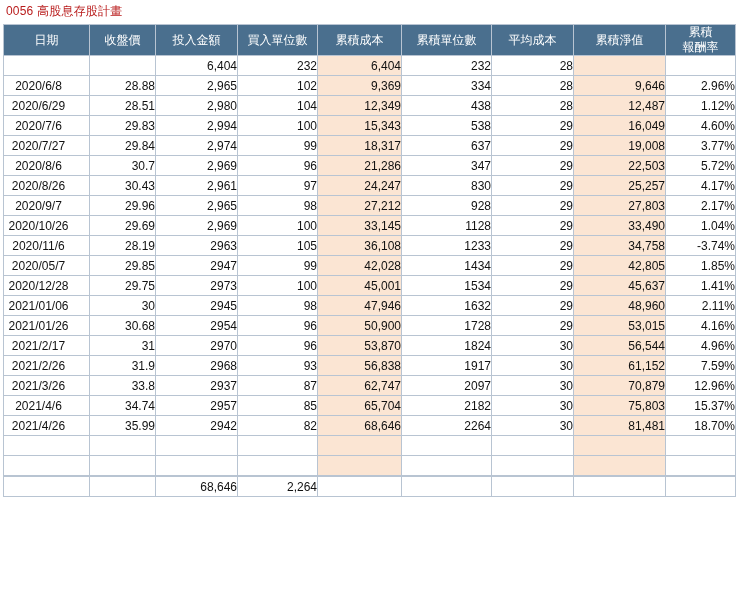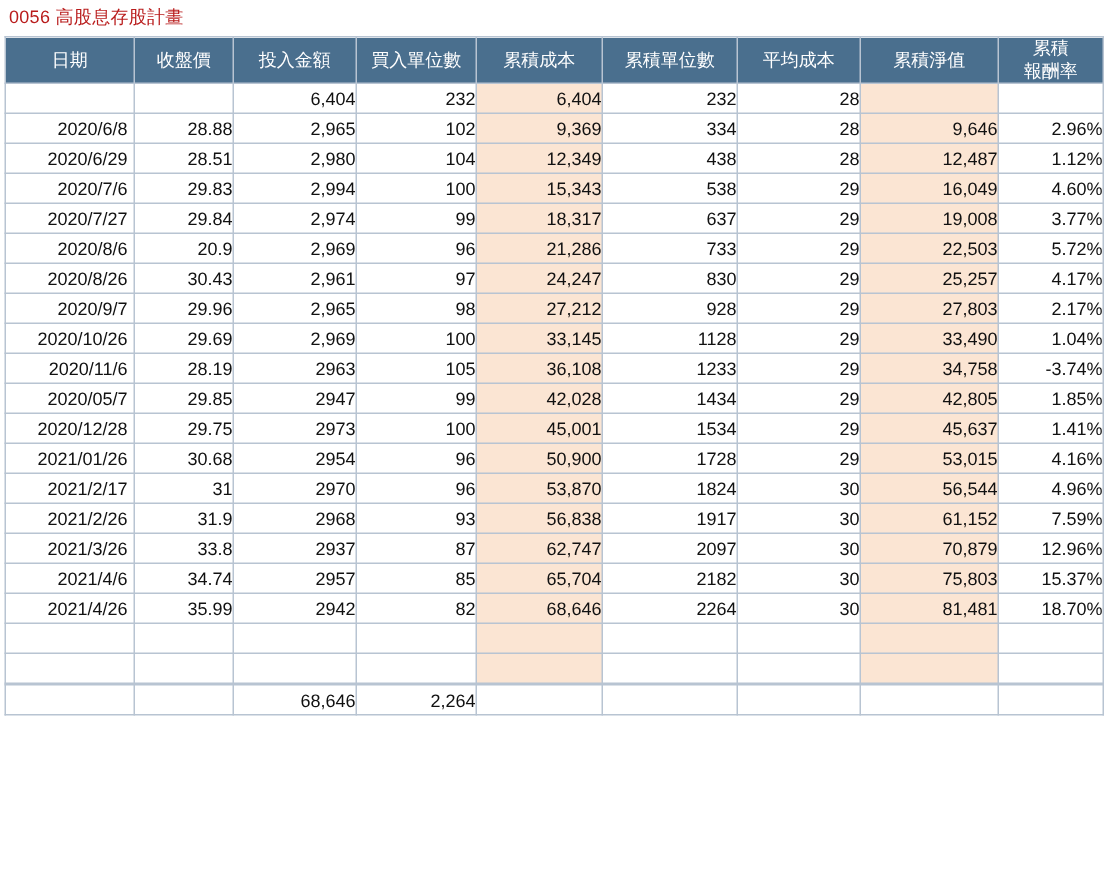--- a/index.html
+++ b/index.html
@@ -49,22 +49,22 @@
   thead th.two-line {
     line-height: 15px;
     font-family: Liberation Serif, serif;
   }
   td.cell {
     text-align: right;
     padding-right: 5px;
     background: #ffffff;
   }
   td.cell.date {
-    text-align: right;
-    padding-right: 4px;
+    text-align: center;
+    padding-right: 16px;
   }
   td.cell.tan {
     background: #fbe5d3;
   }
   td.noborder {
     border: none;
     background: #ffffff;
   }
   .footer-row td {
     border: none;
@@ -165,25 +165,25 @@
         <td class="cell">2,974</td>
         <td class="cell">99</td>
         <td class="cell tan">18,317</td>
         <td class="cell">637</td>
         <td class="cell">29</td>
         <td class="cell tan">19,008</td>
         <td class="cell">3.77%</td>
       </tr>
       <tr>
         <td class="cell date">2020/8/6</td>
-        <td class="cell">20.9</td>
+        <td class="cell">30.7</td>
         <td class="cell">2,969</td>
         <td class="cell">96</td>
         <td class="cell tan">21,286</td>
-        <td class="cell">733</td>
+        <td class="cell">347</td>
         <td class="cell">29</td>
         <td class="cell tan">22,503</td>
         <td class="cell">5.72%</td>
       </tr>
       <tr>
         <td class="cell date">2020/8/26</td>
         <td class="cell">30.43</td>
         <td class="cell">2,961</td>
         <td class="cell">97</td>
         <td class="cell tan">24,247</td>
@@ -239,20 +239,31 @@
       <tr>
         <td class="cell date">2020/12/28</td>
         <td class="cell">29.75</td>
         <td class="cell">2973</td>
         <td class="cell">100</td>
         <td class="cell tan">45,001</td>
         <td class="cell">1534</td>
         <td class="cell">29</td>
         <td class="cell tan">45,637</td>
         <td class="cell">1.41%</td>
+      </tr>
+      <tr>
+        <td class="cell date">2021/01/06</td>
+        <td class="cell">30</td>
+        <td class="cell">2945</td>
+        <td class="cell">98</td>
+        <td class="cell tan">47,946</td>
+        <td class="cell">1632</td>
+        <td class="cell">29</td>
+        <td class="cell tan">48,960</td>
+        <td class="cell">2.11%</td>
       </tr>
       <tr>
         <td class="cell date">2021/01/26</td>
         <td class="cell">30.68</td>
         <td class="cell">2954</td>
         <td class="cell">96</td>
         <td class="cell tan">50,900</td>
         <td class="cell">1728</td>
         <td class="cell">29</td>
         <td class="cell tan">53,015</td>

